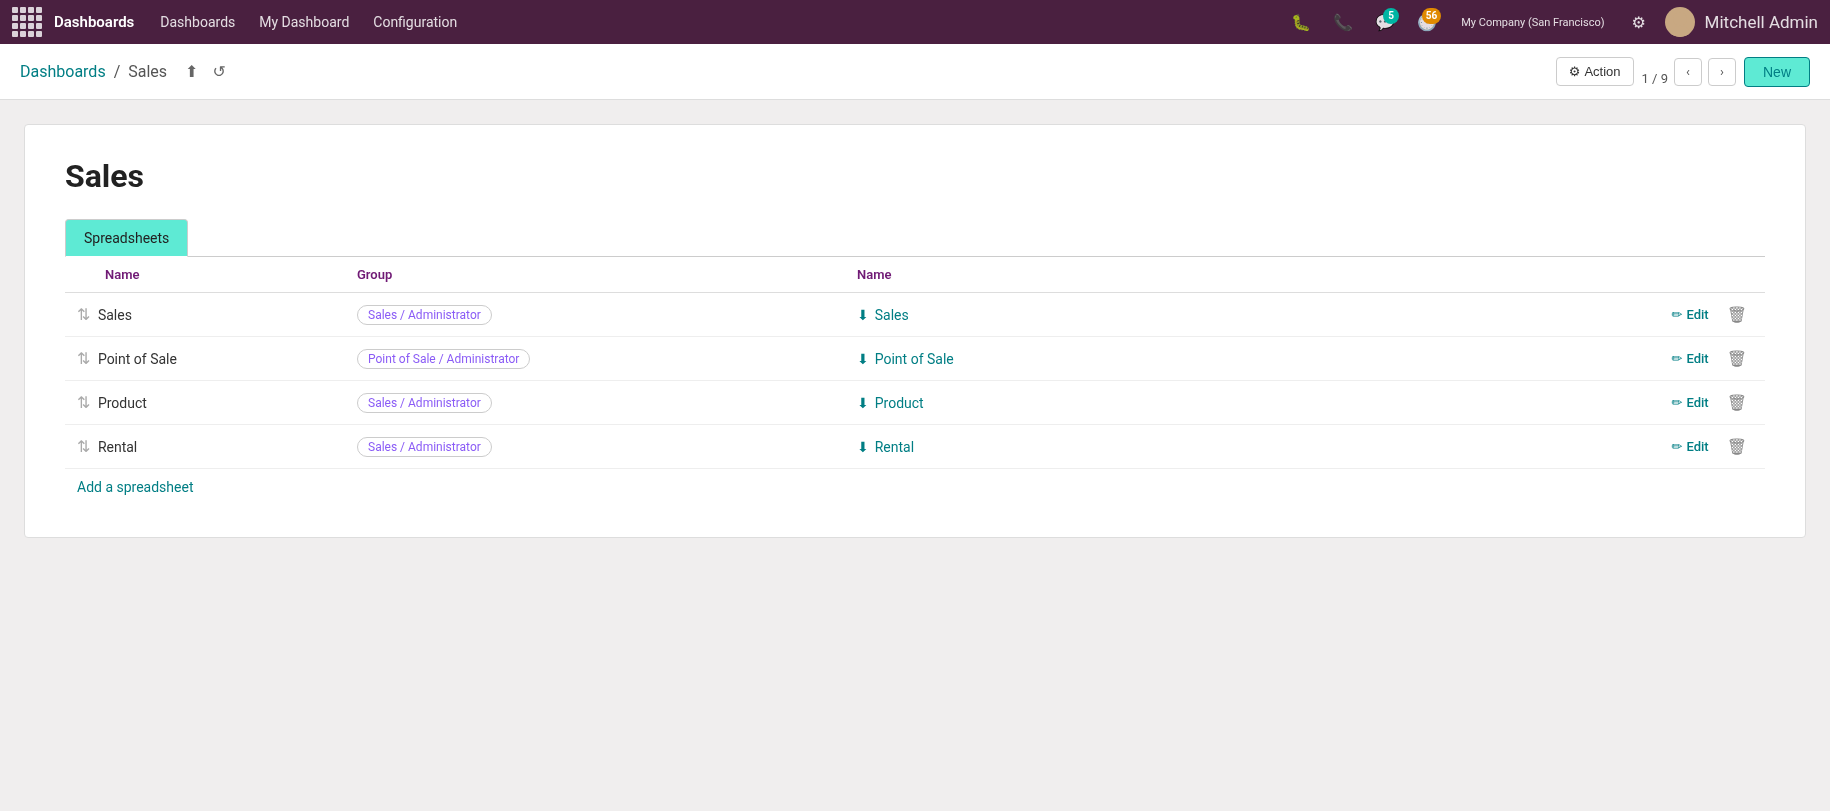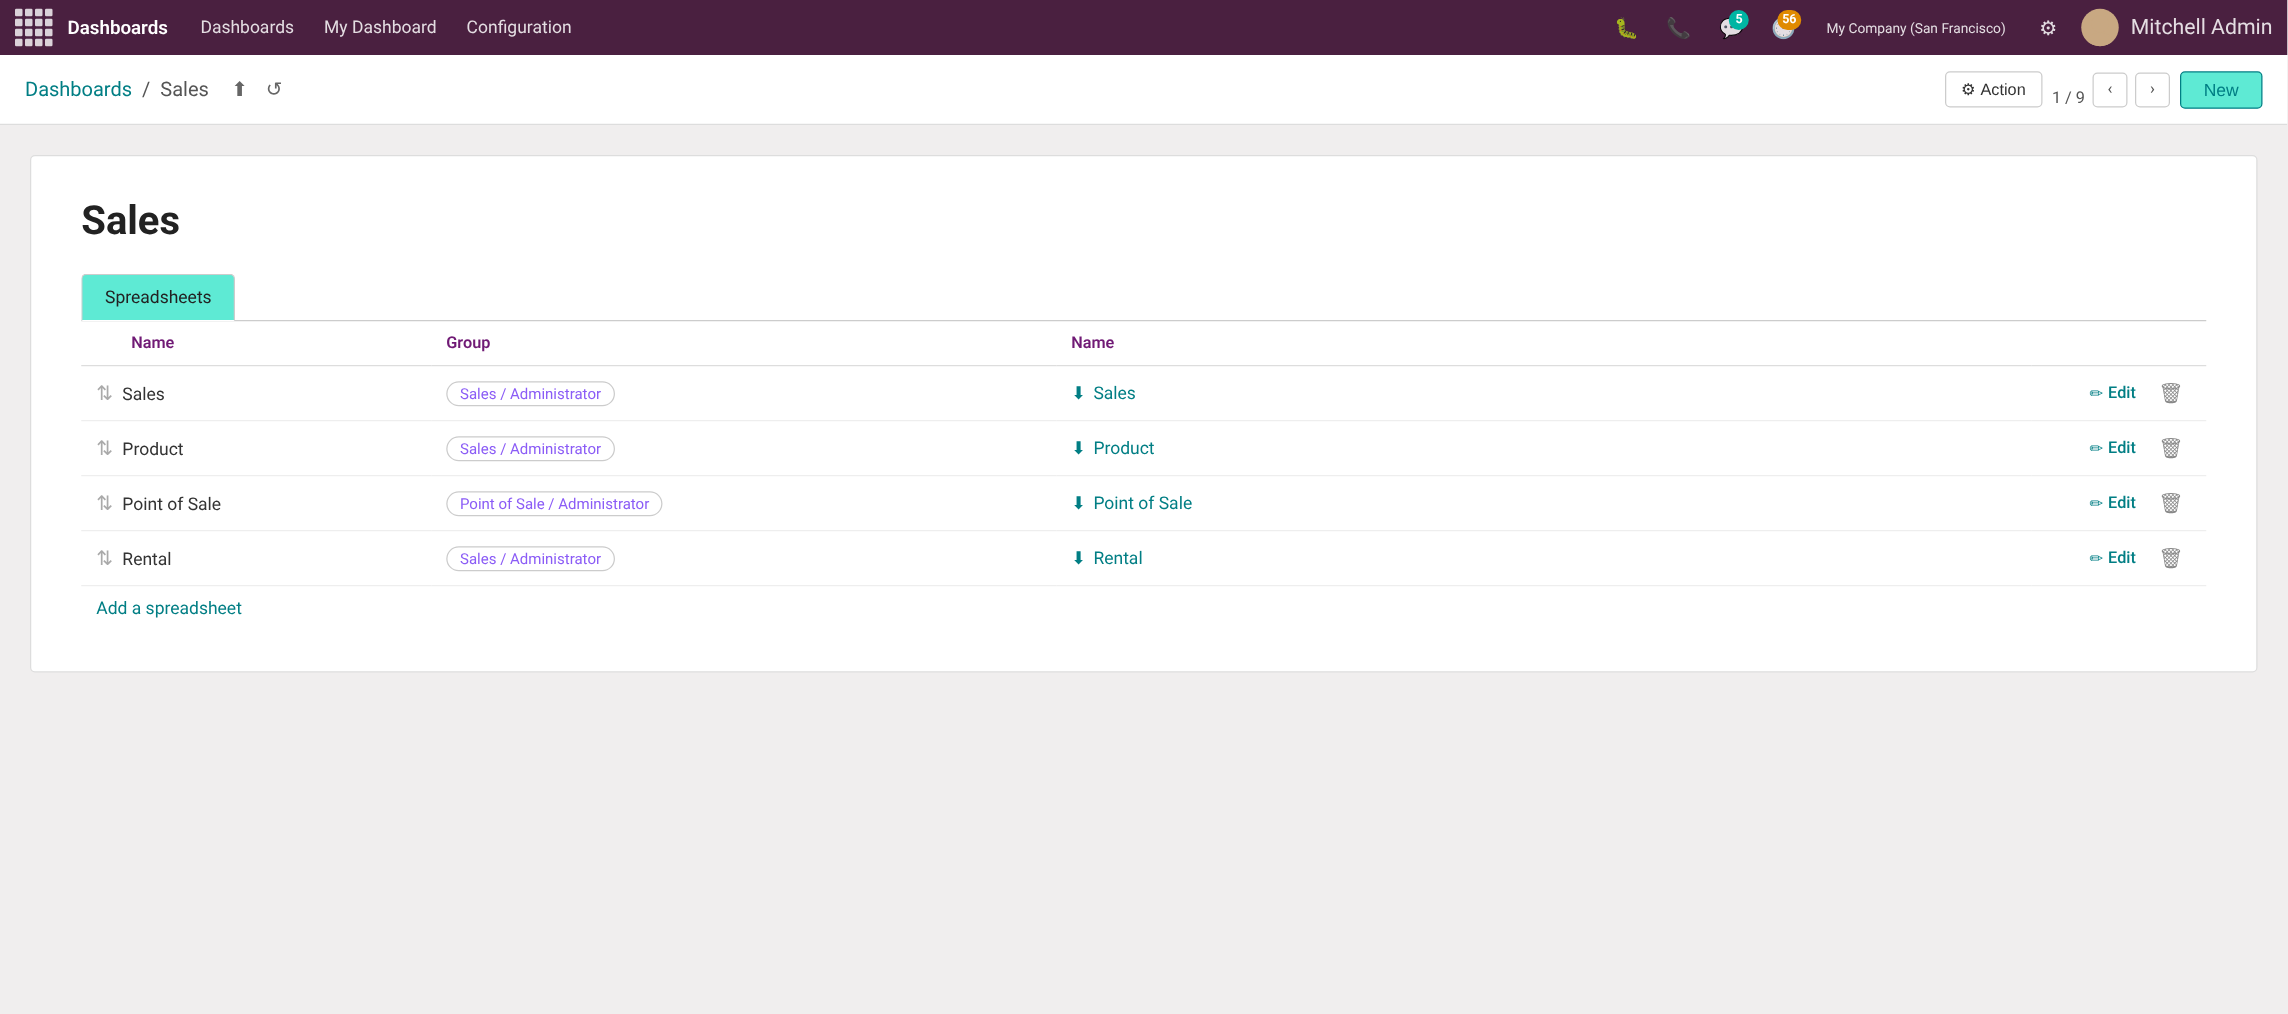--- a/index.html
+++ b/index.html
@@ -413,53 +413,53 @@
           <span>✏</span>
           <span>Edit</span>
         </span>
         <span class="delete-btn">🗑</span>
       </div>
     </td>
   </tr>
           <tr>
     <td style="padding-left: 12px;">
       <span class="drag-handle">⇅</span>
-      <span>Product</span>
-    </td>
-    <td>
-      <span class="group-badge">Sales / Administrator</span>
+      <span>Point of Sale</span>
+    </td>
+    <td>
+      <span class="group-badge">Point of Sale / Administrator</span>
     </td>
     <td>
       <span class="data-link">
         <span style="font-size:14px;">⬇</span>
-        <span>Product</span>
+        <span>Point of Sale</span>
       </span>
     </td>
     <td>
       <div class="row-actions">
         <span class="edit-btn">
           <span>✏</span>
           <span>Edit</span>
         </span>
         <span class="delete-btn">🗑</span>
       </div>
     </td>
   </tr>
           <tr>
     <td style="padding-left: 12px;">
       <span class="drag-handle">⇅</span>
-      <span>Point of Sale</span>
-    </td>
-    <td>
-      <span class="group-badge">Point of Sale / Administrator</span>
+      <span>Product</span>
+    </td>
+    <td>
+      <span class="group-badge">Sales / Administrator</span>
     </td>
     <td>
       <span class="data-link">
         <span style="font-size:14px;">⬇</span>
-        <span>Point of Sale</span>
+        <span>Product</span>
       </span>
     </td>
     <td>
       <div class="row-actions">
         <span class="edit-btn">
           <span>✏</span>
           <span>Edit</span>
         </span>
         <span class="delete-btn">🗑</span>
       </div>

